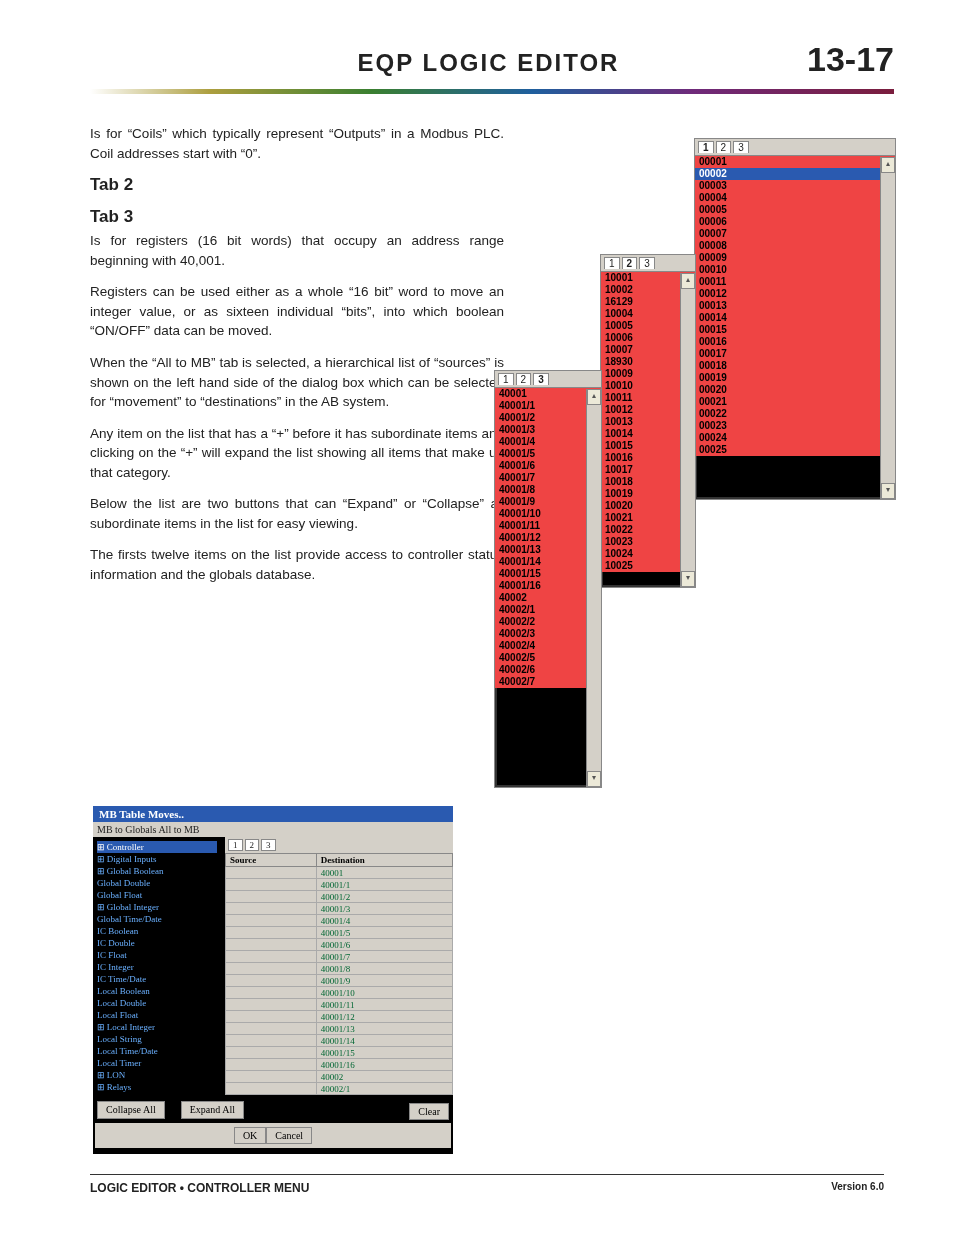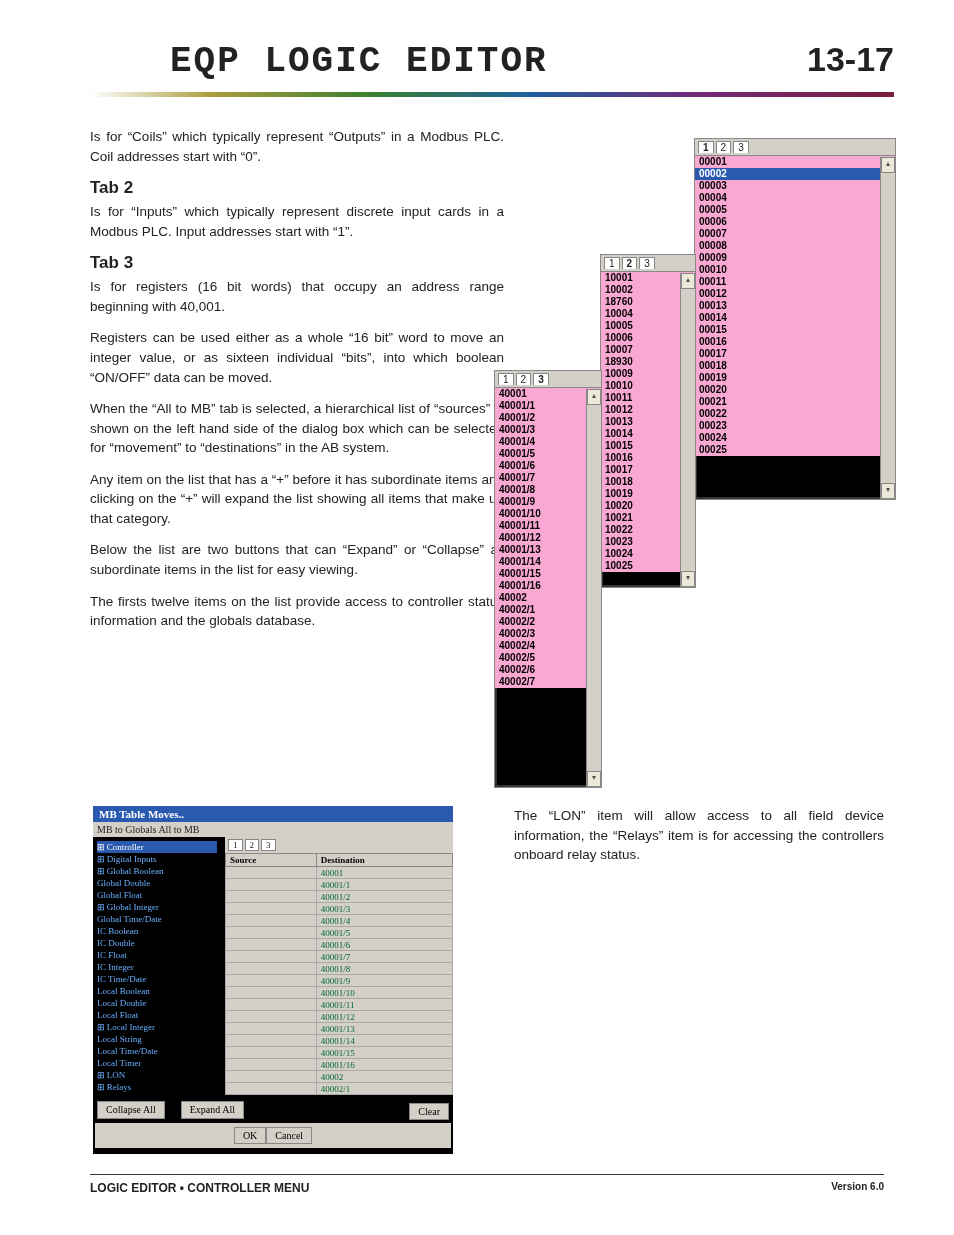--- a/index.html
+++ b/index.html
@@ -1,30 +1,30 @@
 <!DOCTYPE html>
 <html><head>
 <meta charset="utf-8">
 <style>
 body{margin:0;font-family:Arial,Helvetica,sans-serif;background:#fff;color:#222}
 .page{width:954px;min-height:1235px;margin:0 auto;position:relative;padding:40px 60px 40px 90px;box-sizing:border-box}
 .hdr{display:flex;align-items:baseline;justify-content:space-between;border-bottom:4px solid transparent;padding-bottom:2px;margin-bottom:4px}
-.title{font-family:Liberation Mono, monospace;font-size:36px;font-weight:900;letter-spacing:2px;flex:1}
+.title{font-family:Liberation Sans, sans-serif;font-size:24px;font-weight:900;letter-spacing:2px;text-align:center;flex:1}
 .pageno{font-family:Arial Black,Impact,sans-serif;font-size:34px;font-weight:900}
 .gradient{height:5px;background:linear-gradient(90deg,#fff 0%,#ac9e3e 15%,#3a7f30 35%,#1f5f9e 55%,#6f2a7a 75%,#7a1d3d 100%);margin-bottom:30px}
 .content{display:flex;gap:24px;flex-wrap:wrap}
 .leftcol{width:430px}
 h3{font-family:Arial Black,Impact,sans-serif;font-size:17px;margin:12px 0 4px 0;font-weight:900}
 p{font-size:13.5px;line-height:1.45;text-align:justify;margin:0 16px 12px 0}
 .figstack{position:absolute;top:138px;right:70px;width:390px;height:650px}
 .fig{position:absolute;background:#000;border:1px solid #888;box-shadow:0 0 0 2px #333 inset}
 .fig .tabs{background:#d4d0c8;display:flex;gap:2px;padding:2px 3px;border-bottom:1px solid #888}
 .fig .tabs span{background:#fff;border:1px solid #888;border-bottom:none;font:10px Tahoma,sans-serif;padding:0 4px;color:#222}
 .fig .tabs span.active{font-weight:bold}
-.fig .list{background:#f9a8d4;max-height:calc(100% - 18px);overflow:hidden}
+.fig .list{background:#ef4444;max-height:calc(100% - 18px);overflow:hidden}
 .fig .list .row{font:700 10px Tahoma,sans-serif;color:#000;padding:0 4px;border-bottom:0;line-height:12px;white-space:nowrap}
 .fig .list .row.sel{background:#2a5ab0;color:#fff}
 .fig .sb{position:absolute;right:0;top:18px;bottom:0;width:14px;background:#d4d0c8;border-left:1px solid #888}
 .fig .sb .up,.fig .sb .dn{height:14px;background:#ece9d8;border:1px solid #888;font:8px/12px sans-serif;text-align:center;color:#555}
 .fig .sb .dn{position:absolute;bottom:0;left:0;right:0}
 .fig1{left:200px;top:0;width:200px;height:360px}
 .fig2{left:106px;top:116px;width:94px;height:332px}
 .fig3{left:0;top:232px;width:106px;height:416px}
 .lon{position:absolute;right:70px;top:806px;width:370px;font-size:13.5px;line-height:1.45;text-align:justify}
 .mb{position:absolute;top:806px;left:93px;width:360px;background:#000;padding-bottom:6px}
@@ -55,21 +55,20 @@
   <div style="width:80px"></div>
   <div class="title">EQP LOGIC EDITOR</div>
   <div class="pageno">13-17</div>
  </div>
  <div class="gradient"></div>
 
  <div class="content">
   <div class="leftcol">
    <p>Is for “Coils” which typically represent “Outputs” in a Modbus PLC.  Coil addresses start with “0”.</p>
    <h3>Tab 2</h3>
-   <p>Is for “Inputs” which typically represent discrete input cards in a Modbus PLC.  Input addresses start with “1”.</p>
    <h3>Tab 3</h3>
    <p>Is for registers (16 bit words) that occupy an address range beginning with 40,001.</p>
    <p>Registers can be used either as a whole “16 bit” word to move an integer value, or as sixteen individual “bits”, into which boolean “ON/OFF” data can be moved.</p>
    <p>When the “All to MB” tab is selected, a hierarchical list of “sources” is shown on the left hand side of the dialog box which can be selected for “movement” to “destinations” in the AB system.</p>
    <p>Any item on the list that has a “+” before it has subordinate items and clicking on the “+” will expand the list showing all items that make up that category.</p>
    <p>Below the list are two buttons that can “Expand” or “Collapse” all subordinate items in the list for easy viewing.</p>
    <p>The firsts twelve items on the list provide access to controller status information and the globals database.</p>
   </div>
  </div>
 
@@ -114,21 +113,21 @@
   </div>
   <div class="fig fig2">
    <div class="tabs">
     <span>1</span>
     <span class="active">2</span>
     <span>3</span>
    </div>
    <div class="list" id="fig2-list">
           <div class="row">10001</div>
           <div class="row">10002</div>
-          <div class="row">18760</div>
+          <div class="row">16129</div>
           <div class="row">10004</div>
           <div class="row">10005</div>
           <div class="row">10006</div>
           <div class="row">10007</div>
           <div class="row">18930</div>
           <div class="row">10009</div>
           <div class="row">10010</div>
           <div class="row">10011</div>
           <div class="row">10012</div>
           <div class="row">10013</div>
@@ -183,21 +182,20 @@
           <div class="row">40002/6</div>
           <div class="row">40002/7</div>
         </div>
    <div class="sb">
           <div class="up">▴</div>
           <div class="dn">▾</div>
         </div>
   </div>
  </div>
 
- <div class="lon">The “LON” item will allow access to all field device information, the “Relays” item is for accessing the controllers onboard relay status.</div>
 
  <div class="mb">
   <div class="titlebar">MB Table Moves..</div>
   <div class="tabrow">MB to Globals   All to MB</div>
   <div class="body">
    <div class="tree" id="mb-tree">
           <div class="sel">⊞ Controller</div>
           <div>⊞ Digital Inputs</div>
           <div>⊞ Global Boolean</div>
           <div>  Global Double</div>

